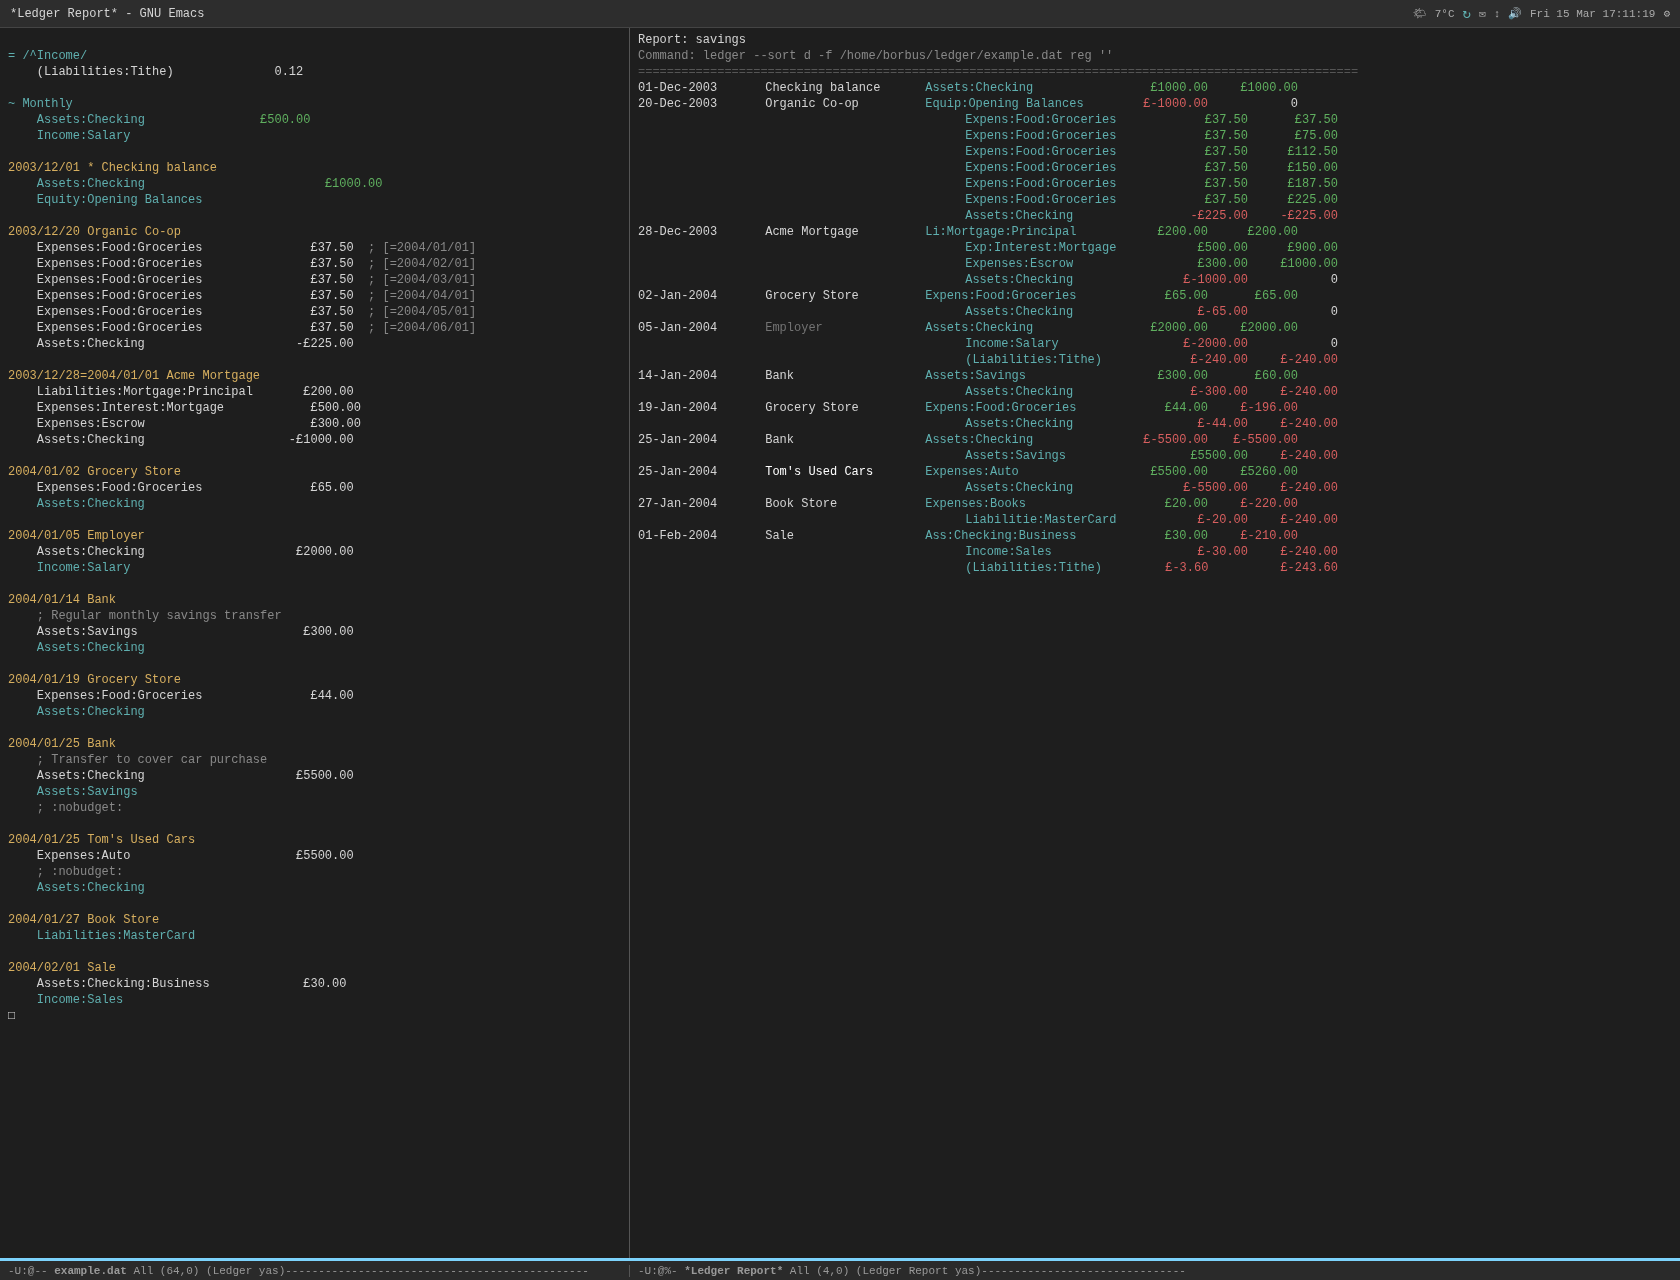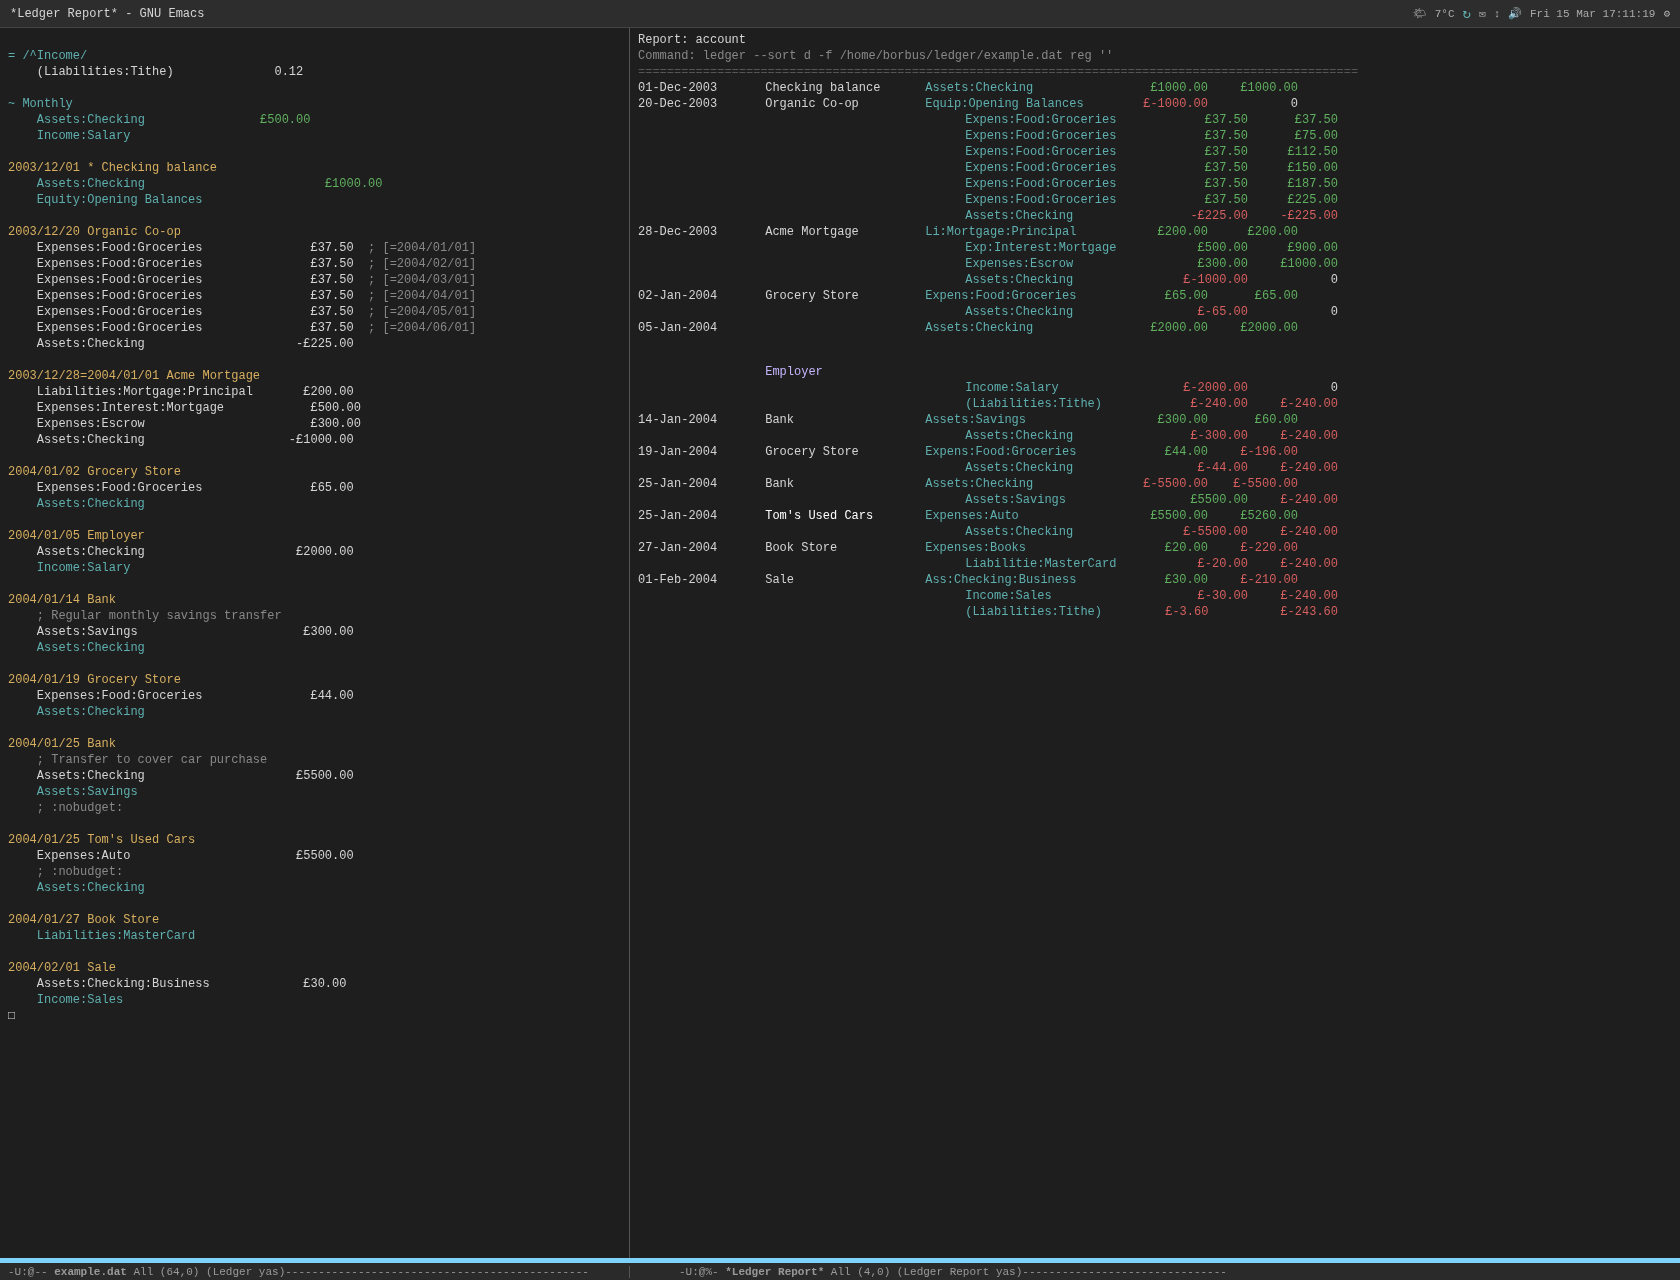--- a/index.html
+++ b/index.html
@@ -60,22 +60,21 @@
     }
 
     
     #statusbar {
       height: 22px;
       background: #2a2a2a;
       display: flex;
       align-items: center;
       font-size: 11px;
       color: #999;
-      border-top: 5px solid #7dd3fc;
-      gap: 41px;
+      border-top: 3px solid #7dd3fc;
     }
     #statusbar-left {
       width: 630px;
       padding: 0 8px;
       border-right: 1px solid #555;
       flex-shrink: 0;
     }
     #statusbar-right {
       padding: 0 8px;
       flex: 1;
@@ -174,21 +173,21 @@
     <div class="line yellow">2004/01/27 Book Store</div>
     <div class="line teal">    Liabilities:MasterCard</div>
     <div class="line">&nbsp;</div>
     <div class="line yellow">2004/02/01 Sale</div>
     <div class="line">    Assets:Checking:Business             £30.00</div>
     <div class="line teal">    Income:Sales</div>
     <div class="line">□</div>
   </div>
 
   <div id="right-pane">
-    <div class="line"><span class="white">Report: account</span></div>
+    <div class="line"><span class="white">Report: savings</span></div>
     <div class="line comment">Command: ledger --sort d -f /home/borbus/ledger/example.dat reg ''</div>
     <div class="line" style="color:#555;">====================================================================================================</div>
 
     <div class="report-row">
       <span class="report-date">01-Dec-2003</span><span style="color:#d4d4d4;width:160px;flex-shrink:0;"> Checking balance</span><span style="color:#5fafaf;width:200px;flex-shrink:0;"> Assets:Checking</span><span style="color:#5faf5f;width:90px;text-align:right;flex-shrink:0;"> £1000.00</span><span style="color:#5faf5f;width:90px;text-align:right;flex-shrink:0;"> £1000.00</span>
     </div>
 
     <div class="report-row">
       <span class="report-date">20-Dec-2003</span><span style="color:#d4d4d4;width:160px;flex-shrink:0;"> Organic Co-op</span><span style="color:#5fafaf;width:200px;flex-shrink:0;"> Equip:Opening Balances</span><span style="color:#d75f5f;width:90px;text-align:right;flex-shrink:0;"> £-1000.00</span><span style="color:#d4d4d4;width:90px;text-align:right;flex-shrink:0;">          0</span>
     </div>
@@ -228,21 +227,21 @@
     </div>
 
     <div class="report-row">
       <span class="report-date">02-Jan-2004</span><span style="color:#d4d4d4;width:160px;flex-shrink:0;"> Grocery Store</span><span style="color:#5fafaf;width:200px;flex-shrink:0;"> Expens:Food:Groceries</span><span style="color:#5faf5f;width:90px;text-align:right;flex-shrink:0;">  £65.00</span><span style="color:#5faf5f;width:90px;text-align:right;flex-shrink:0;">  £65.00</span>
     </div>
     <div class="report-row">
       <span style="width:320px;flex-shrink:0;"></span><span style="color:#5fafaf;width:200px;flex-shrink:0;"> Assets:Checking</span><span style="color:#d75f5f;width:90px;text-align:right;flex-shrink:0;"> £-65.00</span><span style="color:#d4d4d4;width:90px;text-align:right;flex-shrink:0;">         0</span>
     </div>
 
     <div class="report-row">
-      <span class="report-date">05-Jan-2004</span><span style="color:#c4b5fd;width:160px;flex-shrink:0;margin-top:44px;"> Employer</span><span style="color:#5fafaf;width:200px;flex-shrink:0;"> Assets:Checking</span><span style="color:#5faf5f;width:90px;text-align:right;flex-shrink:0;"> £2000.00</span><span style="color:#5faf5f;width:90px;text-align:right;flex-shrink:0;"> £2000.00</span>
+      <span class="report-date">05-Jan-2004</span><span style="color:#737373;width:160px;flex-shrink:0;"> Employer</span><span style="color:#5fafaf;width:200px;flex-shrink:0;"> Assets:Checking</span><span style="color:#5faf5f;width:90px;text-align:right;flex-shrink:0;"> £2000.00</span><span style="color:#5faf5f;width:90px;text-align:right;flex-shrink:0;"> £2000.00</span>
     </div>
     <div class="report-row">
       <span style="width:320px;flex-shrink:0;"></span><span style="color:#5fafaf;width:200px;flex-shrink:0;"> Income:Salary</span><span style="color:#d75f5f;width:90px;text-align:right;flex-shrink:0;"> £-2000.00</span><span style="color:#d4d4d4;width:90px;text-align:right;flex-shrink:0;">         0</span>
     </div>
     <div class="report-row">
       <span style="width:320px;flex-shrink:0;"></span><span style="color:#5fafaf;width:200px;flex-shrink:0;"> (Liabilities:Tithe)</span><span style="color:#d75f5f;width:90px;text-align:right;flex-shrink:0;"> £-240.00</span><span style="color:#d75f5f;width:90px;text-align:right;flex-shrink:0;"> £-240.00</span>
     </div>
 
     <div class="report-row">
       <span class="report-date">14-Jan-2004</span><span style="color:#d4d4d4;width:160px;flex-shrink:0;"> Bank</span><span style="color:#5fafaf;width:200px;flex-shrink:0;"> Assets:Savings</span><span style="color:#5faf5f;width:90px;text-align:right;flex-shrink:0;"> £300.00</span><span style="color:#5faf5f;width:90px;text-align:right;flex-shrink:0;">  £60.00</span>

